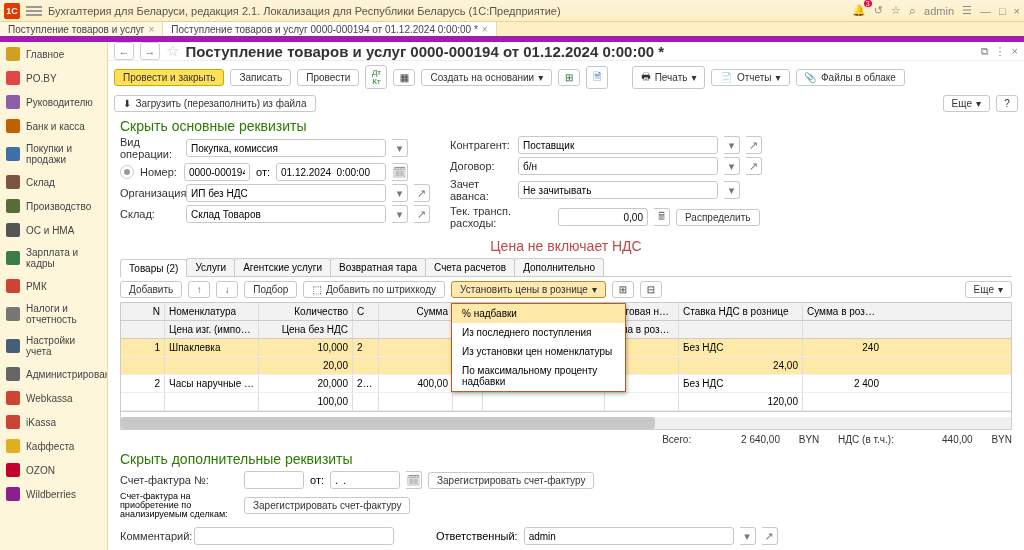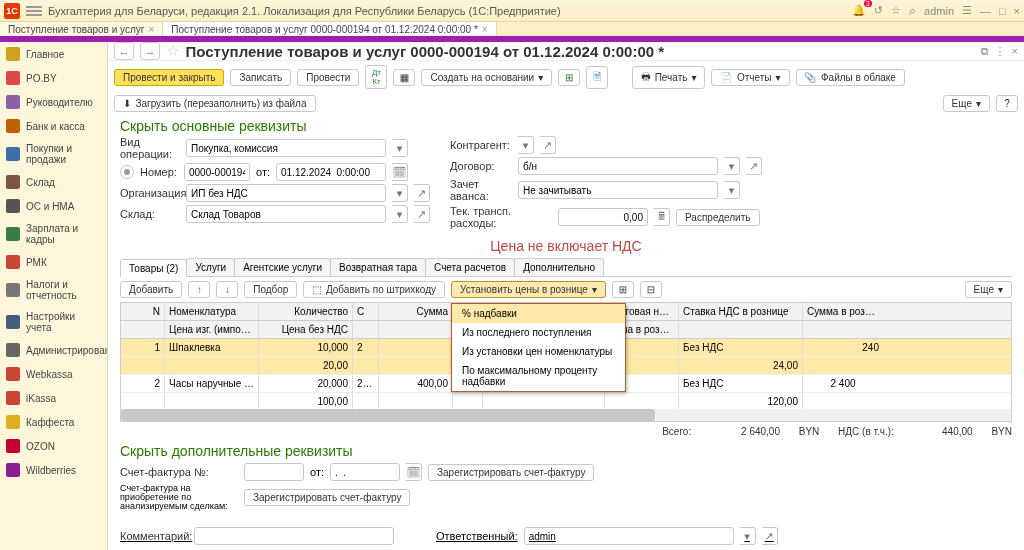--- a/index.html
+++ b/index.html
@@ -138,20 +138,24 @@
         <span class="sicon" style="background:#c06000"></span>
         <span>Банк и касса</span>
       </div>
       <div class="item">
         <span class="sicon" style="background:#3f6fa8"></span>
         <span>Покупки и продажи</span>
       </div>
       <div class="item">
         <span class="sicon" style="background:#7d543f"></span>
         <span>Склад</span>
+      </div>
+      <div class="item">
+        <span class="sicon" style="background:#586c3a"></span>
+        <span>Производство</span>
       </div>
       <div class="item">
         <span class="sicon" style="background:#555"></span>
         <span>ОС и НМА</span>
       </div>
       <div class="item">
         <span class="sicon" style="background:#3a7c4a"></span>
         <span>Зарплата и кадры</span>
       </div>
       <div class="item">
@@ -253,20 +257,21 @@
         <div class="form-row">
           <span class="lbl wide">Склад:</span>
           <input class="input sel" style="width: 200px;" value="Склад Товаров">
           <span class="dropbtn">▾</span>
           <span class="dropbtn">↗</span>
         </div>
       </div>
       <div class="form-col">
         <div class="form-row">
           <span class="lbl" style="width:62px">Контрагент:</span>
+          <input class="input sel" style="width: 200px;" value="Поставщик">
           <span class="dropbtn">▾</span>
           <span class="dropbtn">↗</span>
         </div>
         <div class="form-row">
           <span class="lbl" style="width:62px">Договор:</span>
           <input class="input sel" style="width: 200px;" value="б/н">
           <span class="dropbtn">▾</span>
           <span class="dropbtn">↗</span>
         </div>
         <div class="form-row">
@@ -366,21 +371,21 @@
           <div class="row">
             <div class="gc w-n">2</div>
             <div class="gc w-nom">Часы наручные Skmei 1...</div>
             <div class="gc w-qty">20,000</div>
             <div class="gc w-pct">20%</div>
             <div class="gc w-sum">400,00</div>
             <div class="gc w-tot">2 000,00</div>
             <div class="gc w-prev">2 400,</div>
             <div class="gc w-mk"></div>
             <div class="gc w-vat">Без НДС</div>
-            <div class="gc w-rsum" style="border-right:none;text-align:center;">2 400</div>
+            <div class="gc w-rsum" style="border-right:none;">2 400</div>
           </div>
           <div class="row2">
             <div class="gc w-n"></div>
             <div class="gc w-nom"></div>
             <div class="gc w-qty">100,00</div>
             <div class="gc w-pct"></div>
             <div class="gc w-sum"></div>
             <div class="gc w-tot"></div>
             <div class="gc w-prev"></div>
             <div class="gc w-mk"></div>
@@ -412,21 +417,21 @@
         <input class="input" style="width: 60px;">
         <span>от:</span>
         <input class="input" style="width: 70px;" value=".  .">
         <span class="dropbtn">🗓</span>
         <button class="btn">Зарегистрировать счет-фактуру</button>
       </div>
       <div class="form-row">
         <span style="width:118px;font-size:9px;line-height:9px;">Счет-фактура на приобретение по анализируемым сделкам:</span>
         <button class="btn">Зарегистрировать счет-фактуру</button>
       </div>
-      <div class="form-row" style="margin-top:16px;text-decoration:underline;">
+      <div class="form-row" style="margin-top:8px;">
         <span class="lbl" style="width:68px">Комментарий:</span>
         <input class="input" style="width: 200px;">
         <span style="width:30px"></span>
         <span>Ответственный:</span>
         <input class="input sel" style="width: 210px;" value="admin">
         <span class="dropbtn">▾</span>
         <span class="dropbtn">↗</span>
       </div>
     </div>
 

